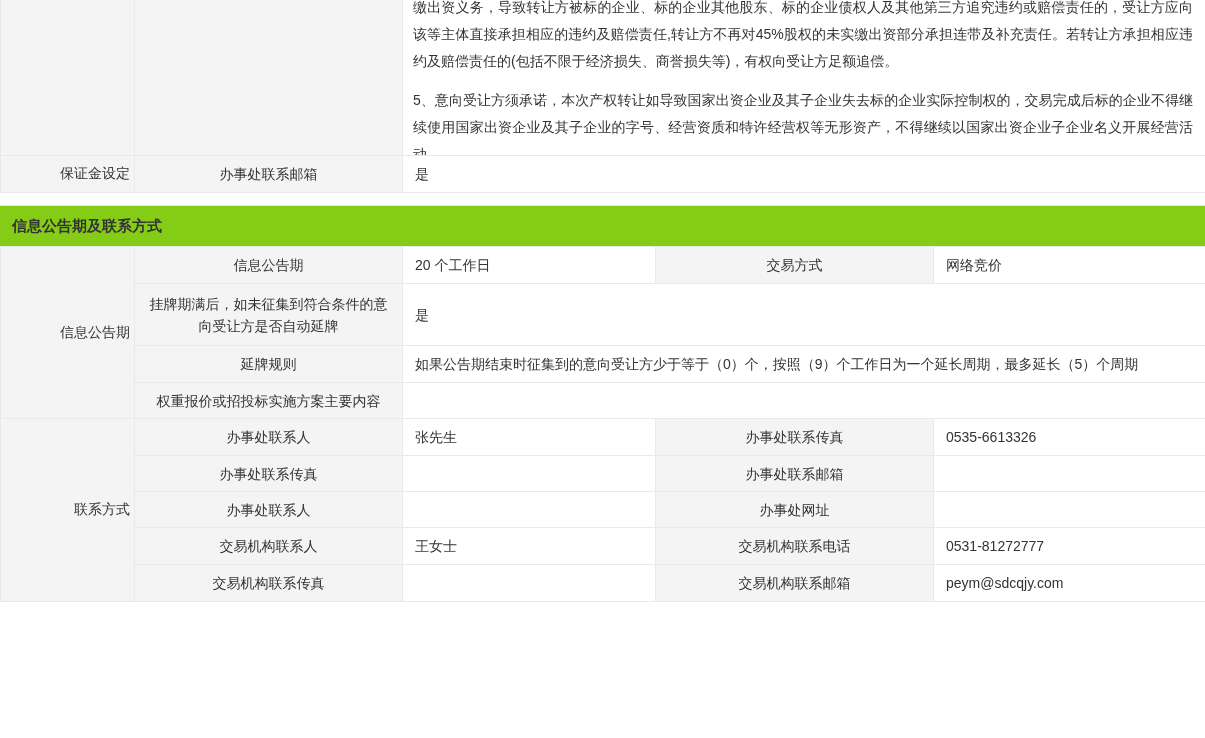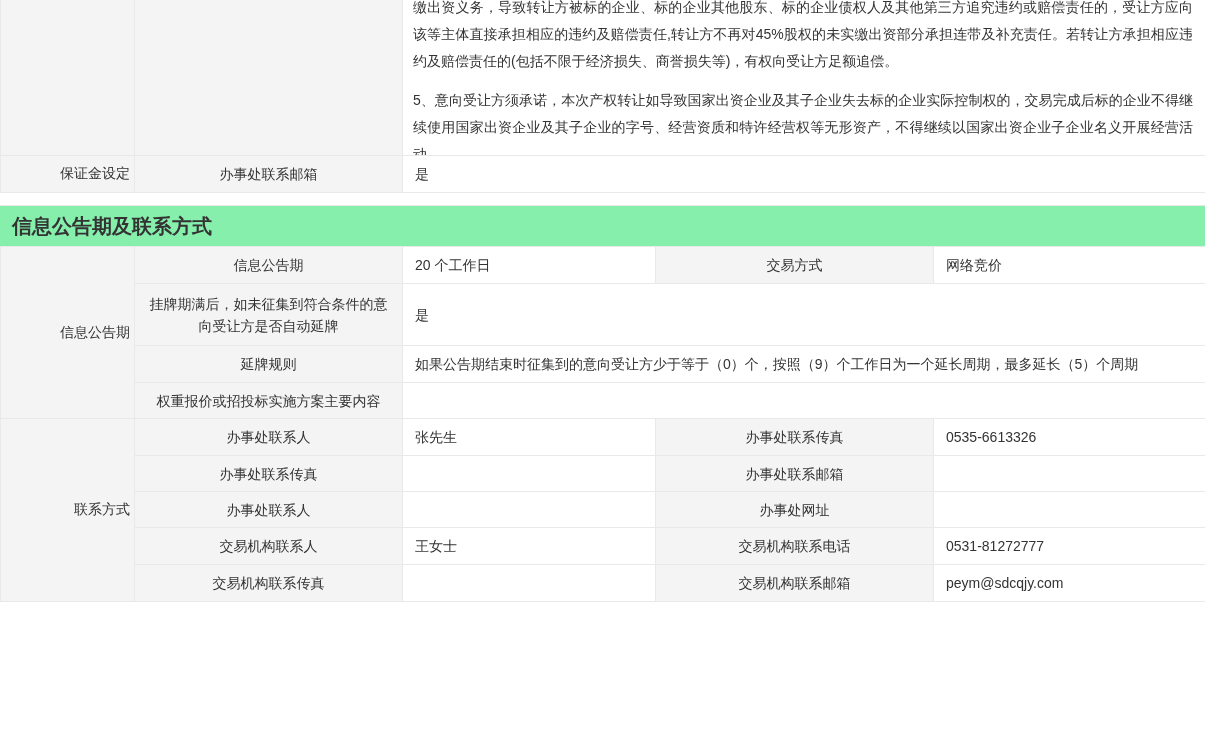--- a/index.html
+++ b/index.html
@@ -10,21 +10,21 @@
   .gray { background:#f4f4f4; }
   .lbl { text-align:center; line-height:22px; padding:4px 10px; }
   .cat { text-align:right; padding:4px 4px; }
   .val { text-align:left; padding:6px 12px; background:#fff; line-height:24px; word-break:break-all; }
   .bold { font-weight:bold; }
   #t1 tr:first-child td { border-top:none; }
   #t2 tr:first-child td { border-top:none; }
   .para-wrap { height:155px; overflow:hidden; }
   .para { margin-top:-6px; padding:0 12px 0 10px; line-height:27px; word-break:break-all; text-align:justify; }
   .section-header { margin-top:12px; height:42px; line-height:40px; border-top:1px solid #e9e9e9;
-    border-bottom:1px solid #e9e9e9; font-weight:bold; font-size:20px; padding-left:12px; background:#86efac; }
+    border-bottom:1px solid #e9e9e9; font-weight:bold; font-size:15px; padding-left:12px; background:#84cc16; }
   
   .h35 { height:35px; } .h34 { height:34px; } .h62 { height:62px; } .h36 { height:36px; }
 </style>
 </head>
 <body>
 
 <table id="t1">
   <colgroup>
     <col style="width:134px">
       <col style="width:268px">

